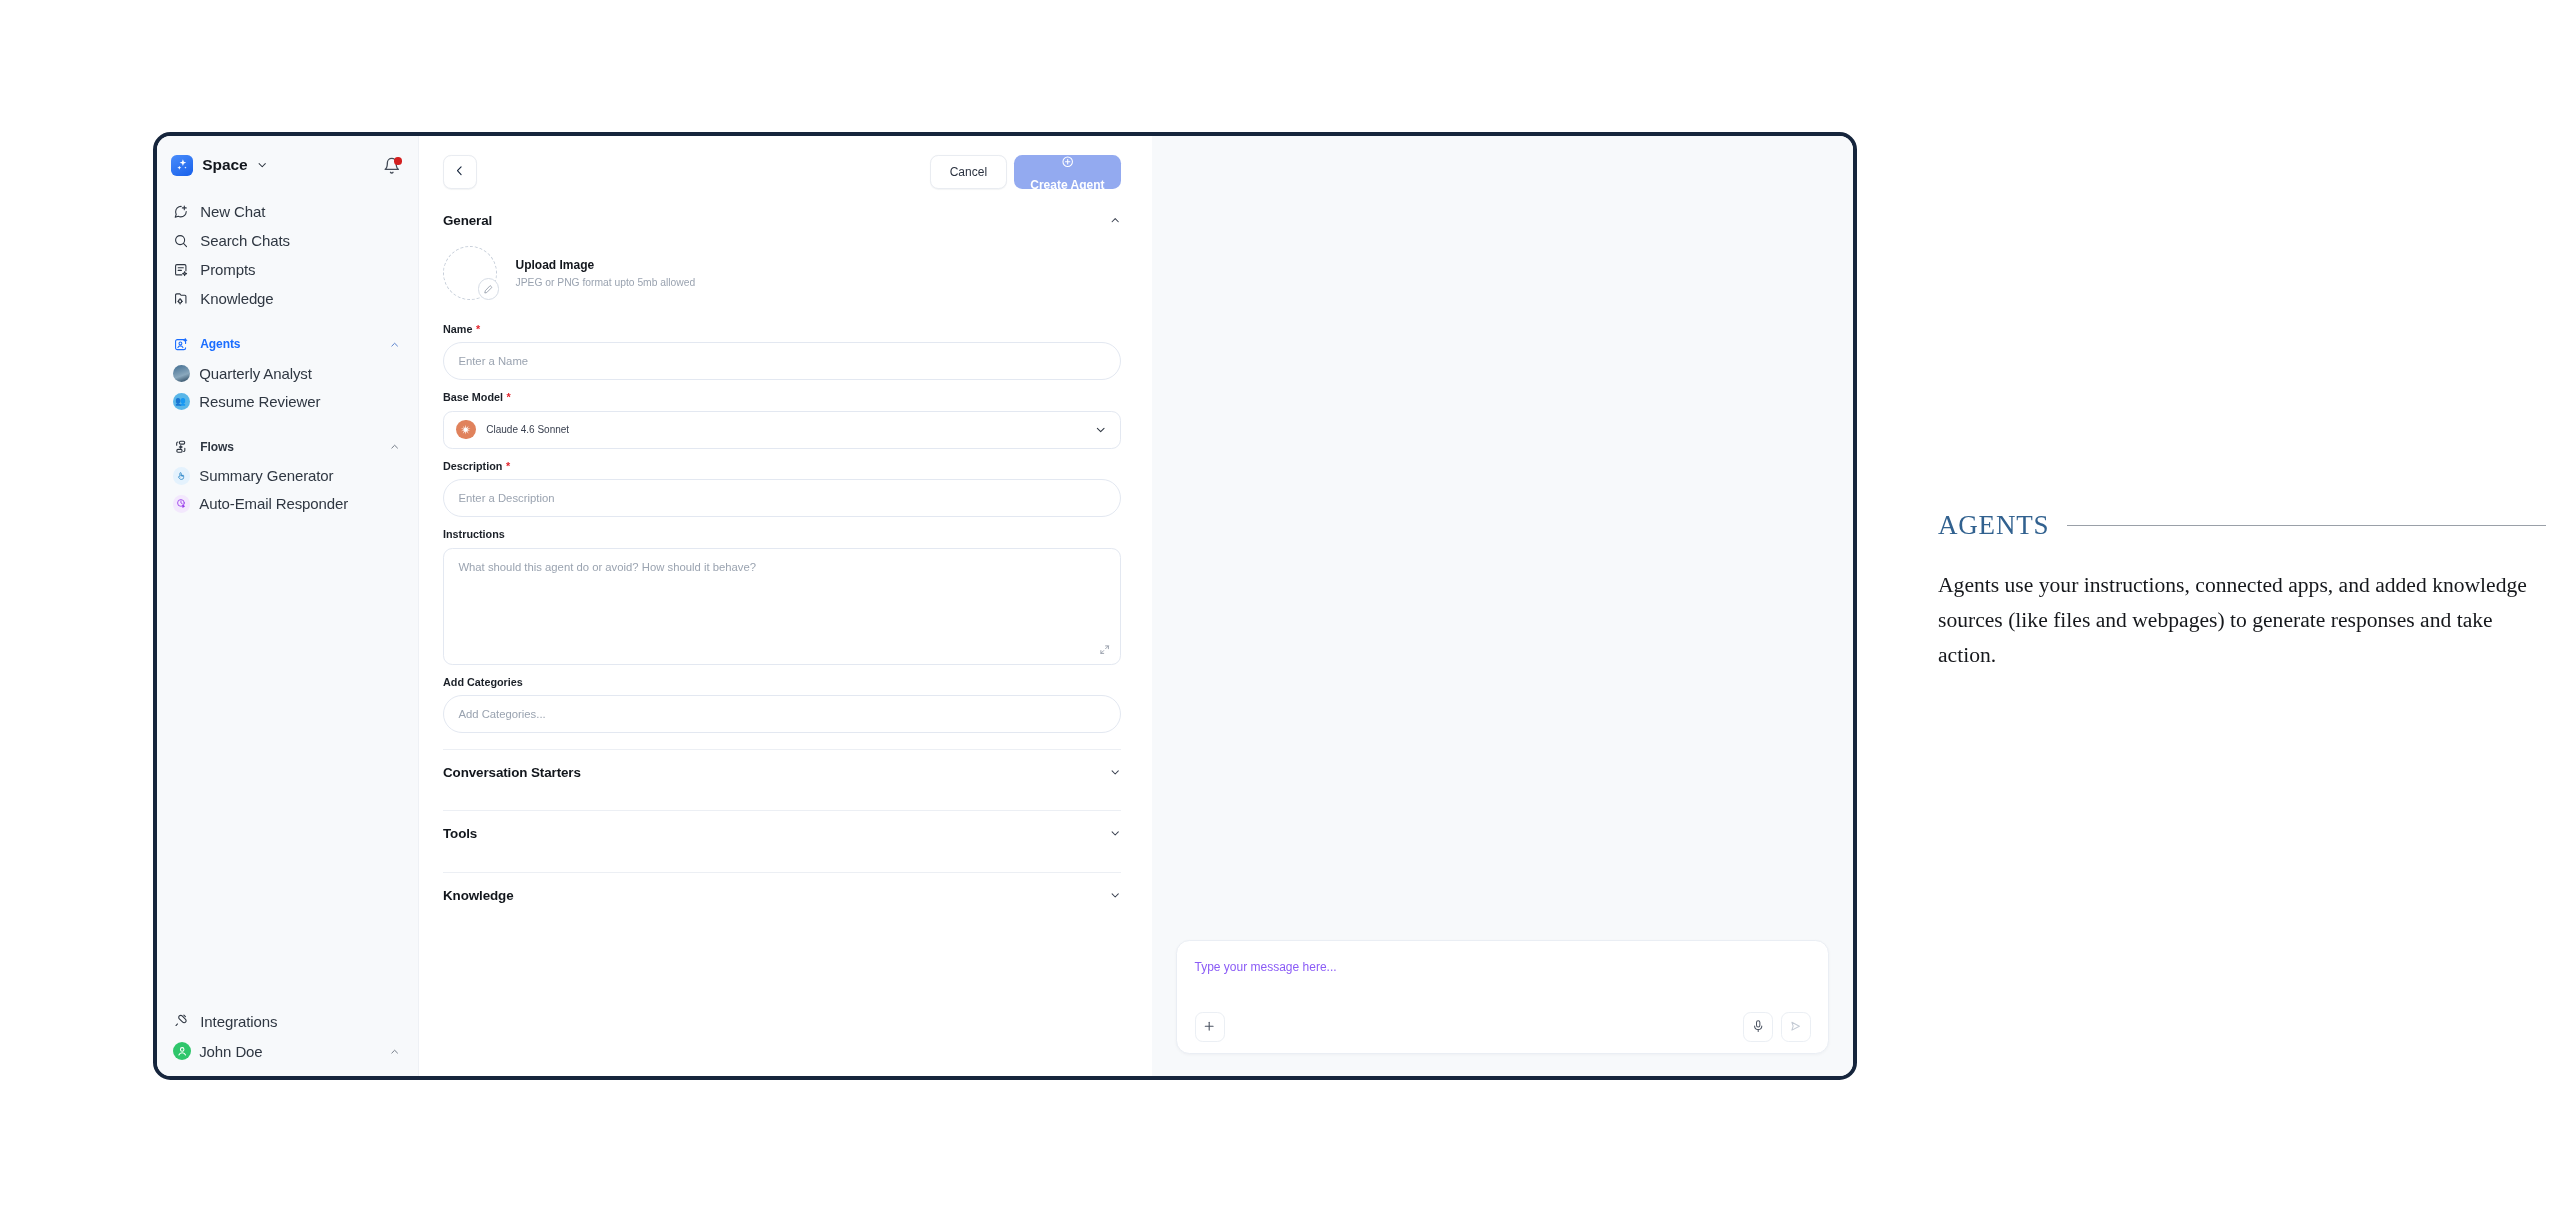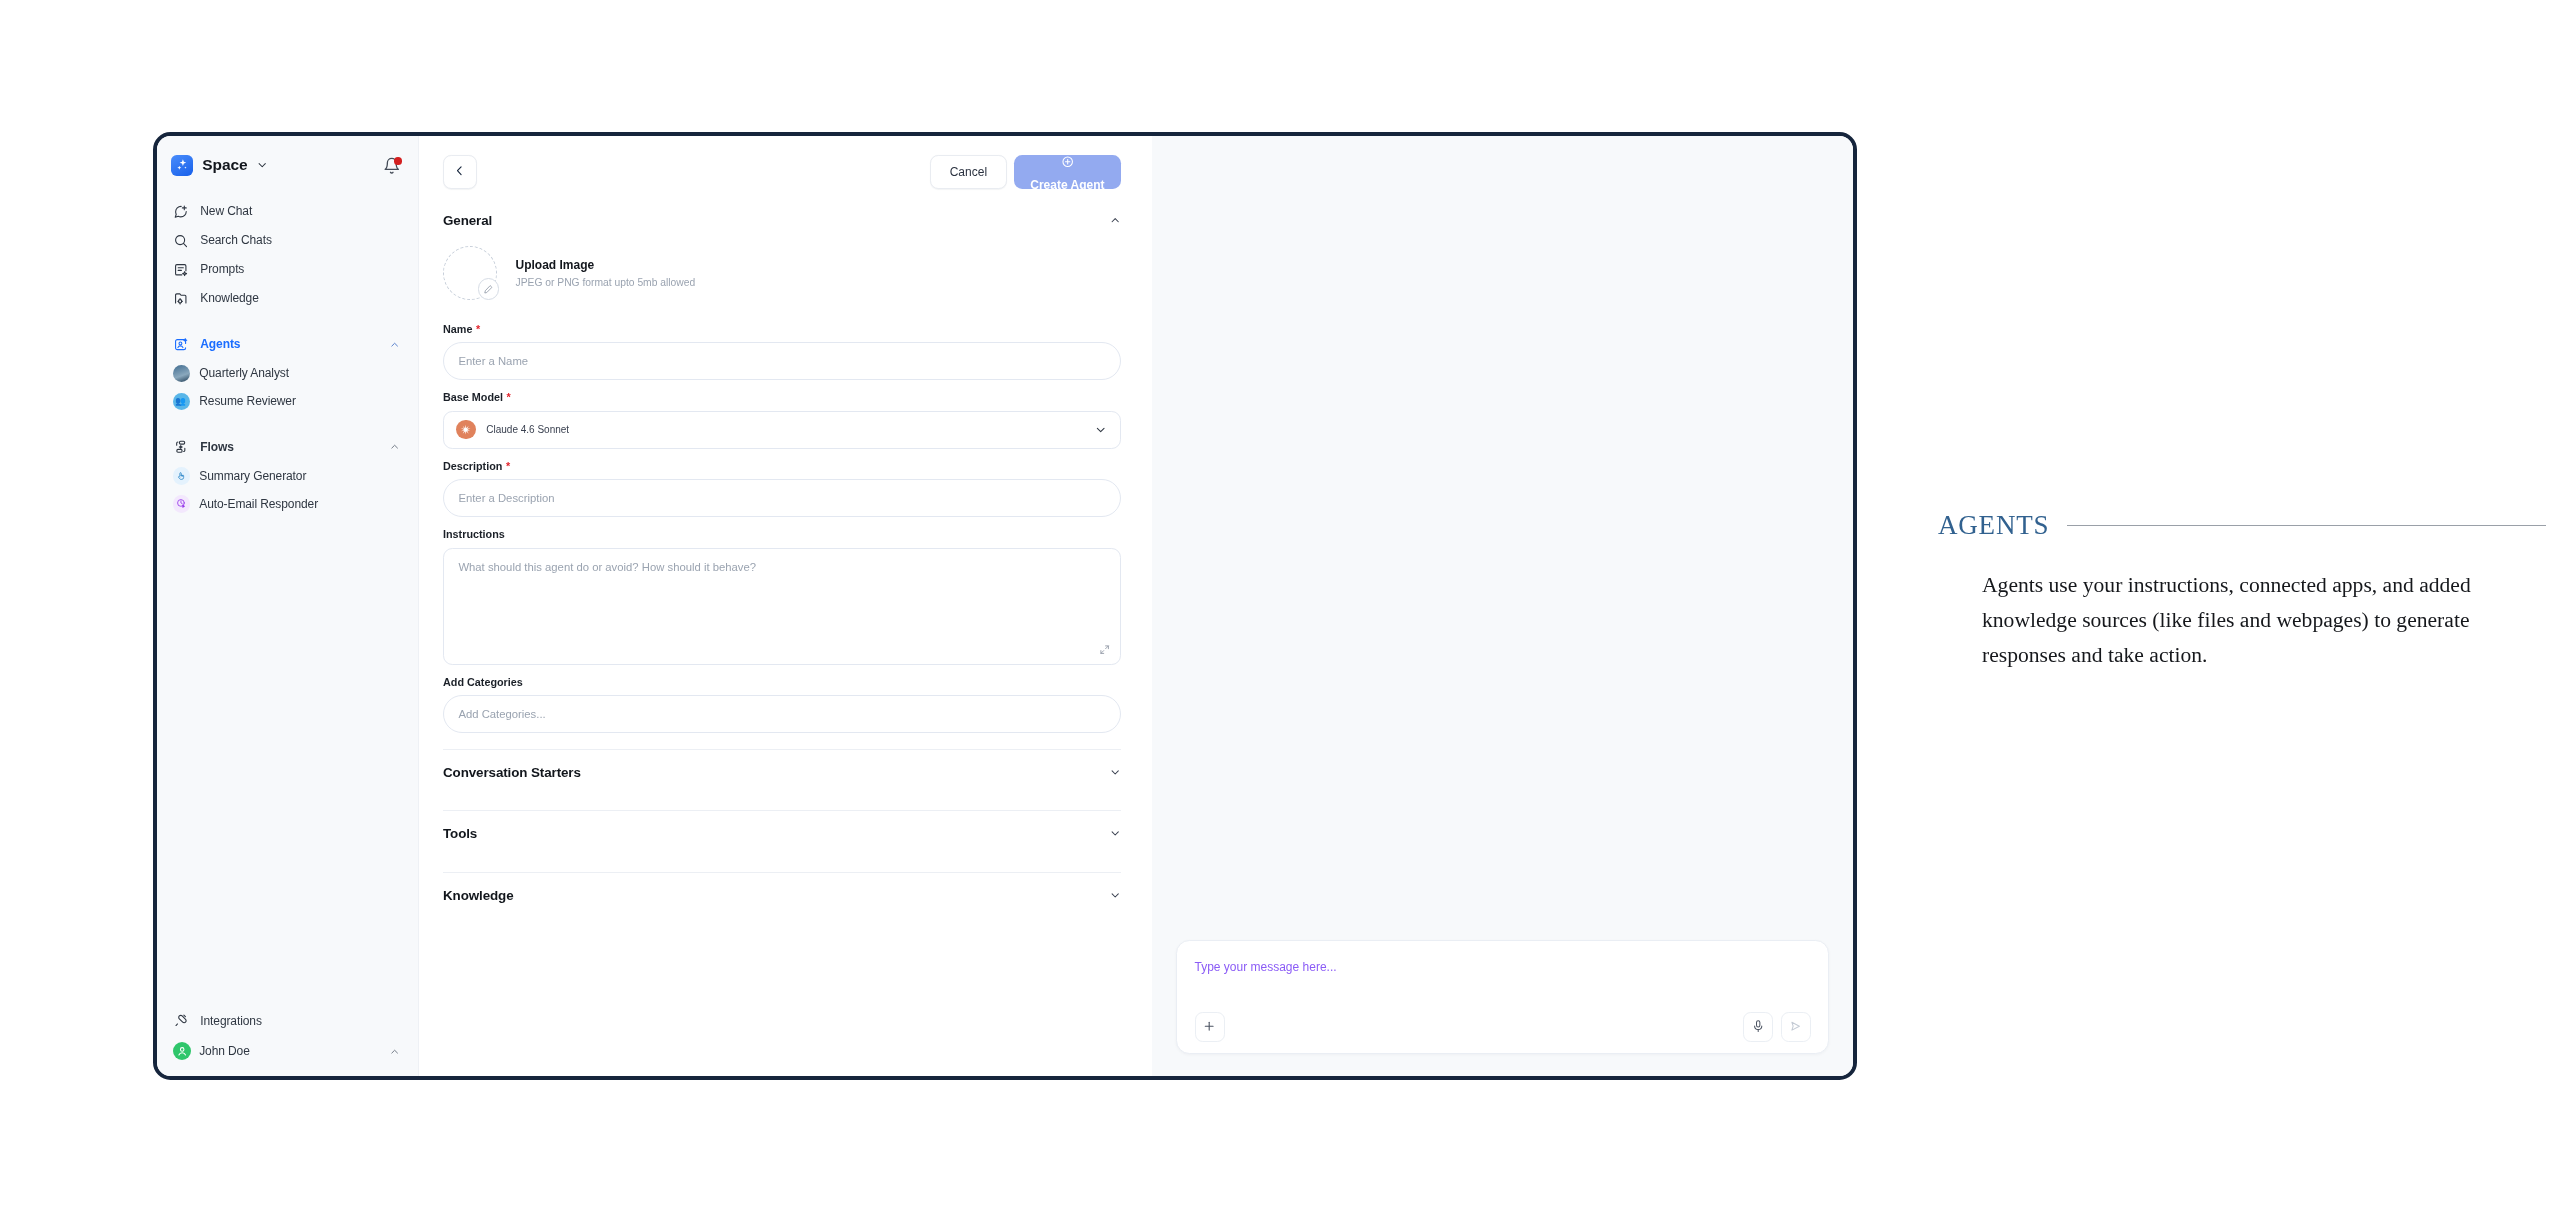--- a/index.html
+++ b/index.html
@@ -62,21 +62,21 @@
   .nav-list { margin-top: 15.5px; }
   .nav-item {
     display: flex; align-items: center;
     height: 29px;
     padding: 0 17.5px 0 15.5px;
     cursor: pointer;
   }
   .nav-icon { width: 19.6px; flex: 0 0 19.6px; display: flex; align-items: center; }
   .nav-icon svg { width: 15.5px; height: 15.5px; }
   .nav-label {
-    font-size: 12px; color: #2f3742; margin-left: 8.2px;
+    font-size: 15px; color: #2f3742; margin-left: 8.2px;
     letter-spacing: -0.1px;
   }
 
   .section-head {
     display: flex; align-items: center;
     height: 30px;
     padding: 0 17.5px 0 15.5px;
     margin-top: 16.5px;
     cursor: pointer;
   }
@@ -282,21 +282,21 @@
     width: 608px;
   }
   .ann-head { display: flex; align-items: center; gap: 17.5px; margin-bottom: 27px; }
   .ann-title {
     font-family: "Liberation Serif", serif;
     font-size: 27px; color: #31618f; letter-spacing: 0.8px;
   }
   .ann-rule { flex: 1 1 auto; height: 1.5px; background: #9aa0a8; }
   .ann-body {
     font-family: "Liberation Serif", serif;
-    font-size: 21.6px; color: #16181c; line-height: 1.62; margin-left: 44px;
+    font-size: 21.6px; color: #16181c; line-height: 1.62;
   }
 </style>
 </head>
 <body>
 
 <div class="app-window">
 
   <div class="sidebar">
 
     <div class="space-header">

